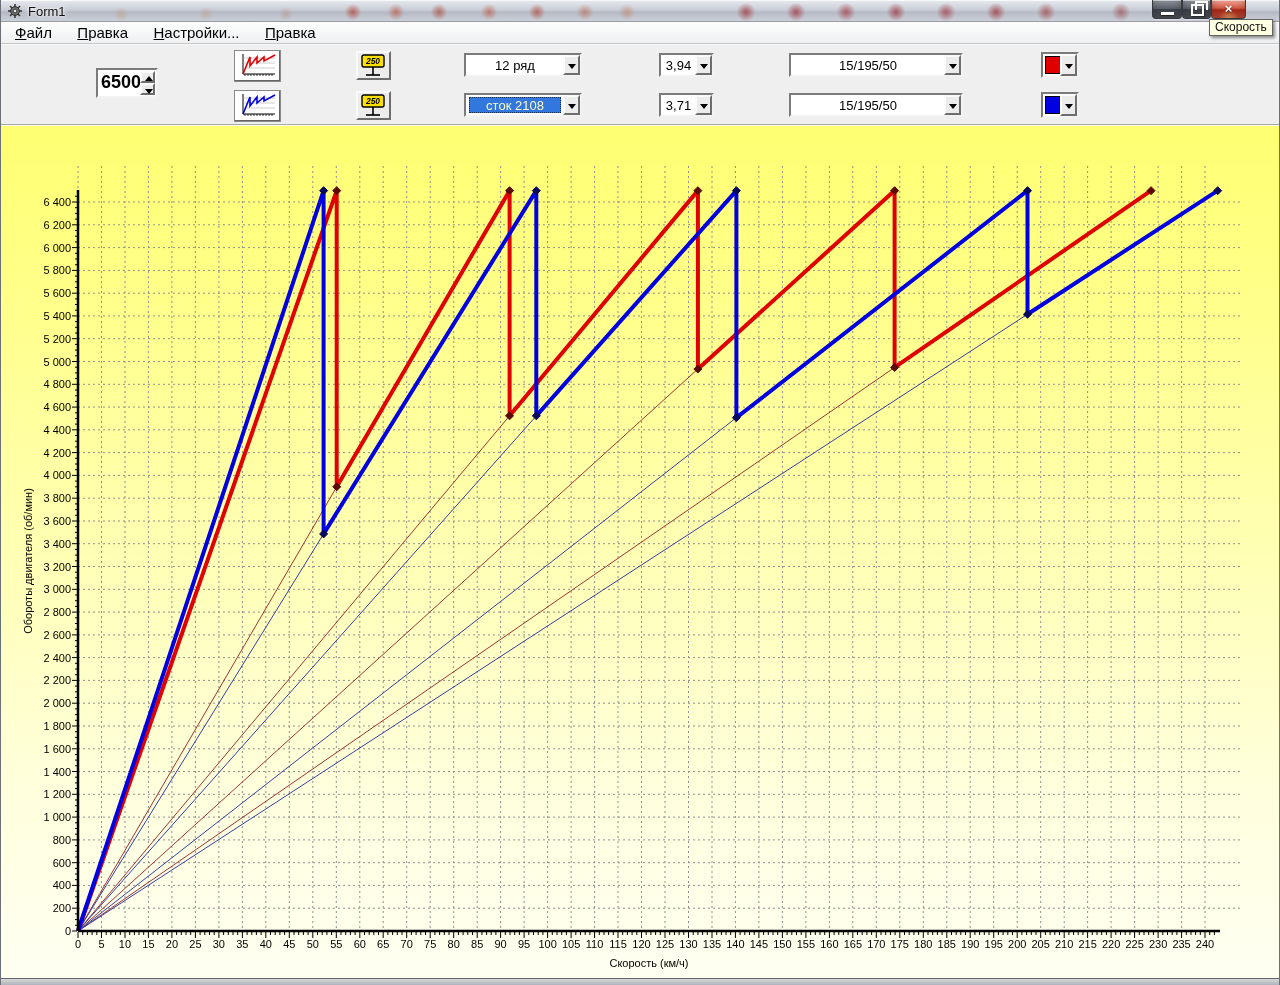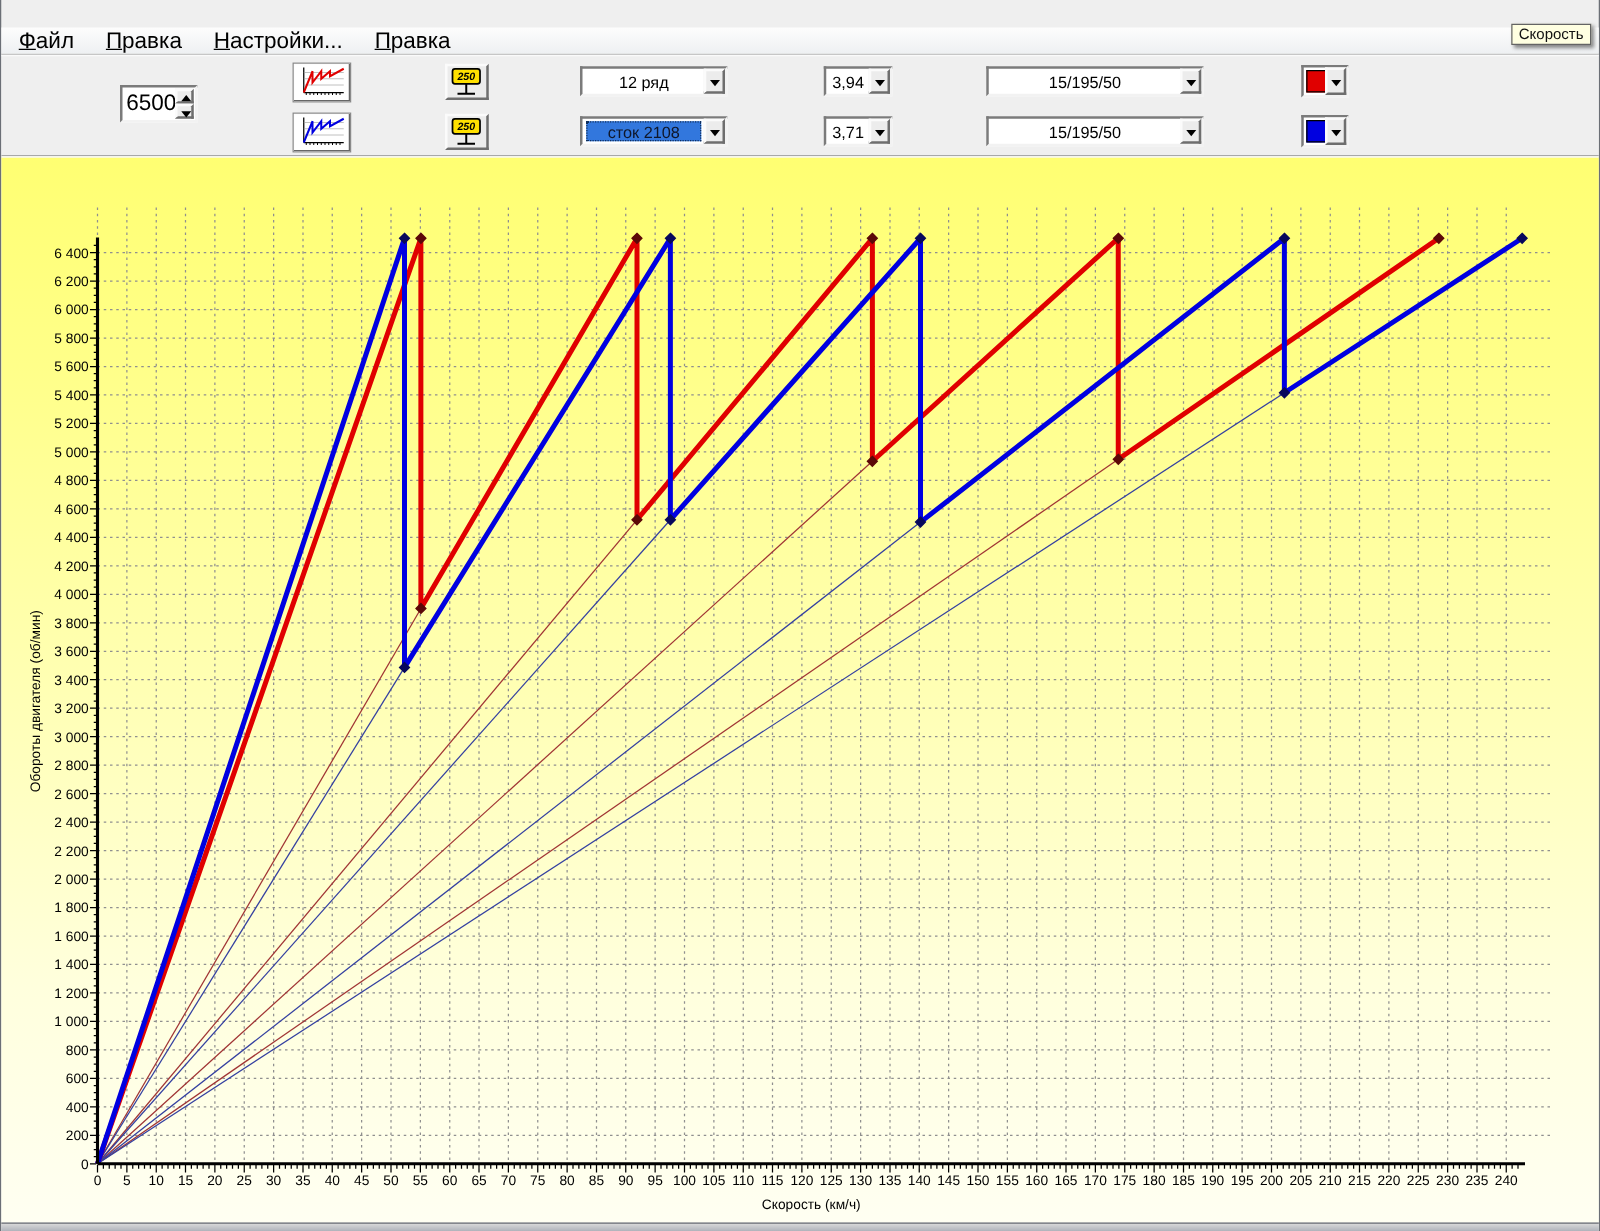--- a/index.html
+++ b/index.html
@@ -62,52 +62,52 @@
     position:absolute;left:1208px;top:19px;height:15px;padding:0 5px;line-height:15px;
     background:#ffffe1;border:1px solid #646464;font-size:12px;color:#111;
     box-shadow:2px 2px 3px rgba(0,0,0,.45);z-index:50;white-space:nowrap;
   }
   
   .menubar{
     position:absolute;left:0;top:22px;width:1280px;height:22px;
     background:linear-gradient(180deg,#fdfdfd,#eef0f2);
     border-bottom:1px solid #c6c6c6;box-sizing:border-box;
   }
-  .menu-item{display:inline-block;padding:0 9px;margin-right:3px;line-height:21px;font-size:18px;color:#000;cursor:default;}
+  .menu-item{display:inline-block;padding:0 9px;margin-right:3px;line-height:21px;font-size:15px;color:#000;cursor:default;}
   .menu-item:first-child{margin-left:5px;}
   .menu-item u{text-decoration:underline;}
   
   .toolbar{
     position:absolute;left:0;top:44px;width:1280px;height:81px;
     background:#efefef;border-top:1px solid #fafafa;border-bottom:1px solid #a8a8a8;box-sizing:border-box;
   }
   .raised{
     background:#ececec;
     border:2px solid;border-color:#fbfbfb #6e6e6e #6e6e6e #fbfbfb;box-sizing:border-box;
   }
   .sunken{
     background:#fff;
     border:2px solid;border-color:#7b7b7b #f2f2f2 #f2f2f2 #7b7b7b;box-sizing:border-box;
   }
   .spin{position:absolute;left:95px;top:23px;width:62px;height:30px;}
-  .spin .val{position:absolute;left:3px;top:2px;font-size:18px;color:#000;}
+  .spin .val{position:absolute;left:3px;top:2px;font-size:18px;color:#000;font-weight:bold;}
   .spin .updown{position:absolute;right:1px;top:1px;width:15px;height:24px;}
   .spin .sbtn{position:absolute;left:0;width:15px;height:12px;}
   .spin .sbtn.up{top:0;} .spin .sbtn.dn{top:12px;}
   .tri-up{position:absolute;left:3px;top:3px;width:0;height:0;border-left:4px solid transparent;border-right:4px solid transparent;border-bottom:5px solid #000;}
   .tri-dn{position:absolute;left:3px;top:4px;width:0;height:0;border-left:4px solid transparent;border-right:4px solid transparent;border-top:5px solid #000;}
   .iconbtn{position:absolute;cursor:pointer;}
   .chartbtn{left:233px;width:45px;height:30px;background:#fff;border:1px solid #8a8a8a;
     box-shadow:inset -1px -1px 0 #666, inset 1px 1px 0 #fdfdfd;}
   .chartbtn.r1{top:5px;} .chartbtn.r2{top:45px;}
   .signbtn{left:355px;width:35px;height:29px;font-style:italic;}
   .signbtn.r1{top:6px;} .signbtn.r2{top:46px;}
   .combo{position:absolute;height:24px;}
   .combo .txt{position:absolute;left:3px;top:2px;right:19px;bottom:2px;font-size:13px;line-height:17px;color:#000;white-space:nowrap;overflow:hidden;text-align:center;}
-  .combo .txt.sel{background:#3277dd;color:#0f172a;outline:1px dotted #10305f;outline-offset:-1px;}
+  .combo .txt.sel{background:#3277dd;color:#fef9c3;outline:1px dotted #10305f;outline-offset:-1px;}
   .combo .arrow{position:absolute;right:0px;top:0px;width:17px;height:20px;}
   .combo .arrow .tri-dn{left:3px;top:7px;}
   .swatch{position:absolute;left:2px;top:2px;width:15px;height:16px;border:1px solid #000;}
   .gear1{left:463px;top:8px;width:118px;}
   .gear2{left:463px;top:48px;width:118px;}
   .final1{left:658px;top:8px;width:55px;}
   .final2{left:658px;top:48px;width:55px;}
   .tire1{left:788px;top:8px;width:174px;}
   .tire2{left:788px;top:48px;width:174px;}
   .colr1{left:1040px;top:7px;width:38px;height:26px;}
@@ -126,20 +126,42 @@
     position:absolute;left:0;top:978px;width:1280px;height:7px;
     background:linear-gradient(180deg,#d8d8d8,#aeb2ba);
     border-top:1px solid #62666d;box-sizing:border-box;
   }
 </style>
 </head>
 <body>
 
 <div id="win">
 
+  <div class="titlebar">
+    <svg class="win-icon" viewBox="0 0 16 16">
+      <g stroke="#3a3a3a" stroke-width="1.6">
+        <line x1="8" y1="1" x2="8" y2="15"></line>
+          <line x1="1" y1="8" x2="15" y2="8"></line>
+        <line x1="3" y1="3" x2="13" y2="13"></line>
+          <line x1="13" y1="3" x2="3" y2="13"></line>
+      </g>
+      <circle cx="8" cy="8" r="4.4" fill="#6e6e6e" stroke="#2a2a2a" stroke-width="1"></circle>
+      <circle cx="8" cy="8" r="1.8" fill="#e8e8e8" stroke="#2a2a2a" stroke-width="0.8"></circle>
+    </svg>
+    <span class="win-title">Form1</span>
+    <div class="winbtn min">
+        <div class="glyph-min"></div>
+      </div>
+    <div class="winbtn restore">
+        <div class="glyph-restore"></div>
+      </div>
+    <div class="winbtn close">
+        <div class="glyph-close">×</div>
+      </div>
+  </div>
   <div class="tooltip">Скорость</div>
 
   <div class="menubar">
     <span class="menu-item"><u>Ф</u><span>айл</span></span>
     <span class="menu-item"><u>П</u><span>равка</span></span>
     <span class="menu-item"><u>Н</u><span>астройки...</span></span>
     <span class="menu-item"><u>П</u><span>равка</span></span>
   </div>
 
   <div class="toolbar">

